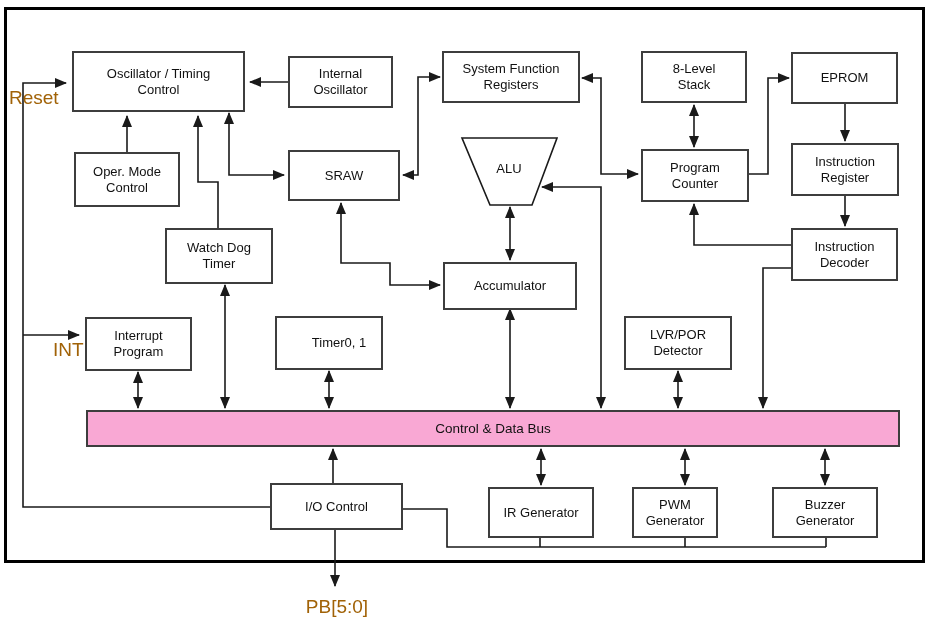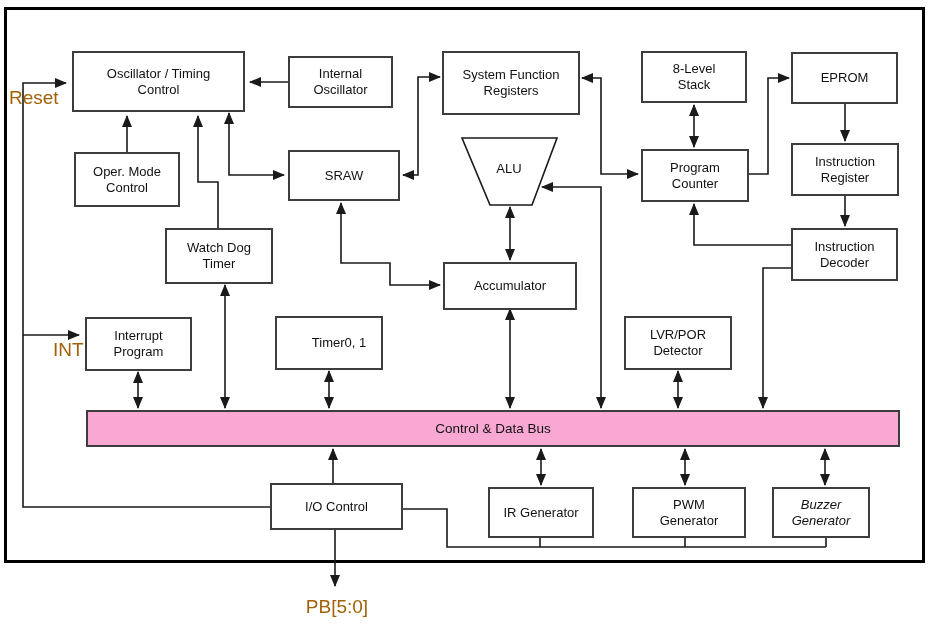--- a/index.html
+++ b/index.html
@@ -101,21 +101,21 @@
       <path d="M403,509 L447,509 L447,547 L826,547 M540,538 L540,547 M685,538 L685,547 M826,538 L826,547"></path>
 
       <polygon points="462,138 557,138 532,205 490,205" fill="#ffffff"></polygon>
     </g>
   </svg>
 
   <div class="box" style="left:72px; top:51px; width:173px; height:61px;">Oscillator / Timing
 Control</div>
   <div class="box" style="left:288px; top:56px; width:105px; height:52px;">Internal
 Oscillator</div>
-  <div class="box" style="left:442px; top:51px; width:138px; height:64px;">System Function
+  <div class="box" style="left:442px; top:51px; width:138px; height:52px;">System Function
 Registers</div>
   <div class="box" style="left:641px; top:51px; width:106px; height:52px;">8-Level
 Stack</div>
   <div class="box" style="left:791px; top:52px; width:107px; height:52px;">EPROM</div>
   <div class="box" style="left:74px; top:152px; width:106px; height:55px;">Oper. Mode
 Control</div>
   <div class="box" style="left:288px; top:150px; width:112px; height:51px;">SRAW</div>
   <div class="box" style="left:641px; top:149px; width:108px; height:53px;">Program
 Counter</div>
   <div class="box" style="left:791px; top:143px; width:108px; height:53px;">Instruction
@@ -125,23 +125,23 @@
   <div class="box" style="left:443px; top:262px; width:134px; height:48px;">Accumulator</div>
   <div class="box" style="left:791px; top:228px; width:107px; height:53px;">Instruction
 Decoder</div>
   <div class="box" style="left:85px; top:317px; width:107px; height:54px;">Interrupt
 Program</div>
   <div class="box" style="left:275px; top:316px; width:108px; height:54px;padding-left:20px;">Timer0, 1</div>
   <div class="box" style="left:624px; top:316px; width:108px; height:54px;">LVR/POR
 Detector</div>
   <div class="box" style="left:270px; top:483px; width:133px; height:47px;">I/O Control</div>
   <div class="box" style="left:488px; top:487px; width:106px; height:51px;">IR Generator</div>
-  <div class="box" style="left:632px; top:487px; width:114px; height:51px;">PWM
+  <div class="box" style="left:632px; top:487px; width:86px; height:51px;">PWM
 Generator</div>
-  <div class="box" style="left:772px; top:487px; width:98px; height:51px;font-style:italic;">Buzzer
+  <div class="box" style="left:772px; top:487px; width:106px; height:51px;">Buzzer
 Generator</div>
 
   <div id="alu-label">ALU</div>
 
   <div id="bus" style="background-color: #f9a8d4;">
     <span>Control &amp; Data Bus</span>
   </div>
 
   <div class="sig" id="reset-label">Reset</div>
   <div class="sig" id="int-label">INT</div>

